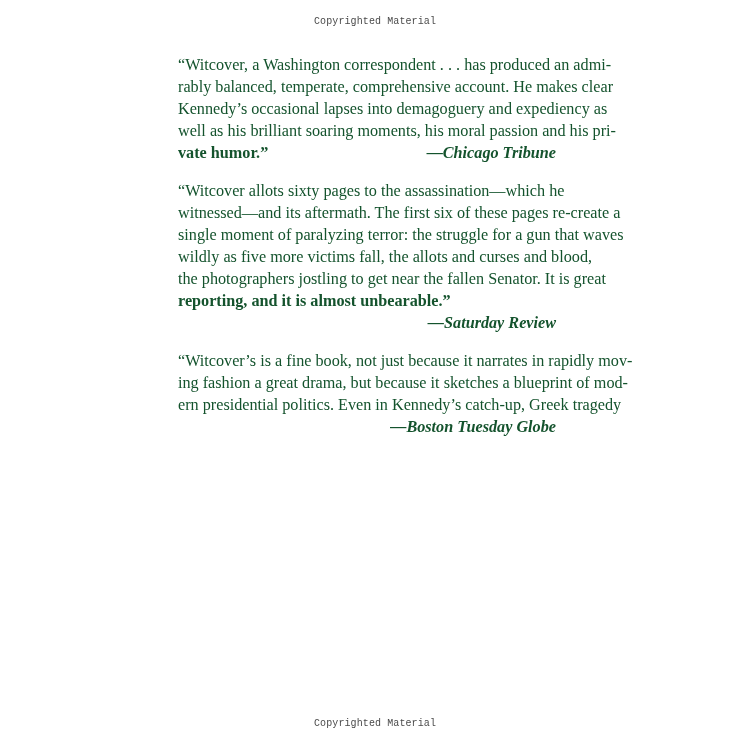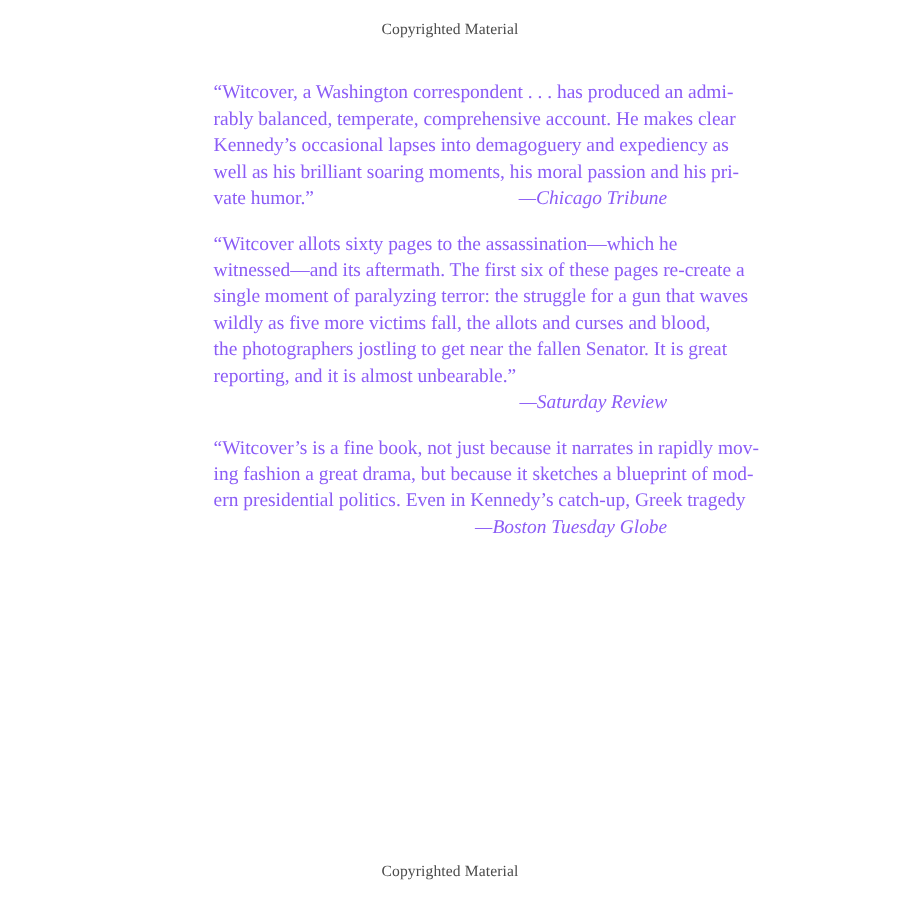--- a/index.html
+++ b/index.html
@@ -11,36 +11,36 @@
       width: 750px;
       height: 750px;
       position: relative;
       overflow: hidden;
     }
     .copyright {
       position: absolute;
       left: 0;
       width: 750px;
       text-align: center;
-      font-family: Liberation Serif, serif;
-      font-size: 13px;
+      font-family: Liberation Mono, monospace;
+      font-size: 10px;
       color: #4a4a4a;
       letter-spacing: 0.1px;
     }
     .copyright.top { top: 16px; }
     .copyright.bottom { top: 718px; }
     .page {
       position: absolute;
       left: 178px;
-      top: 66px;
+      top: 54px;
       width: 378px;
       font-family: "Liberation Serif", "DejaVu Serif", serif;
       font-size: 16.2px;
       line-height: 22px;
-      color: #8b5cf6;
+      color: #14532d;
     }
     .blurb {
       margin: 0;
       text-align: justify;
       text-align-last: left;
       hyphens: manual;
     }
     .blurb + .blurb { margin-top: 16px; }
     .blurb .source {
       float: right;
@@ -54,20 +54,21 @@
     }
     .line {
       display: block;
       text-align: justify;
       text-align-last: justify;
       white-space: nowrap;
     }
     .line.last {
       text-align-last: left;
       white-space: normal;
+      font-weight: bold;
     }
   </style>
 </head>
 <body>
 
 <div class="copyright top">Copyrighted Material</div>
 
 <div class="page">
 
   <p class="blurb">

